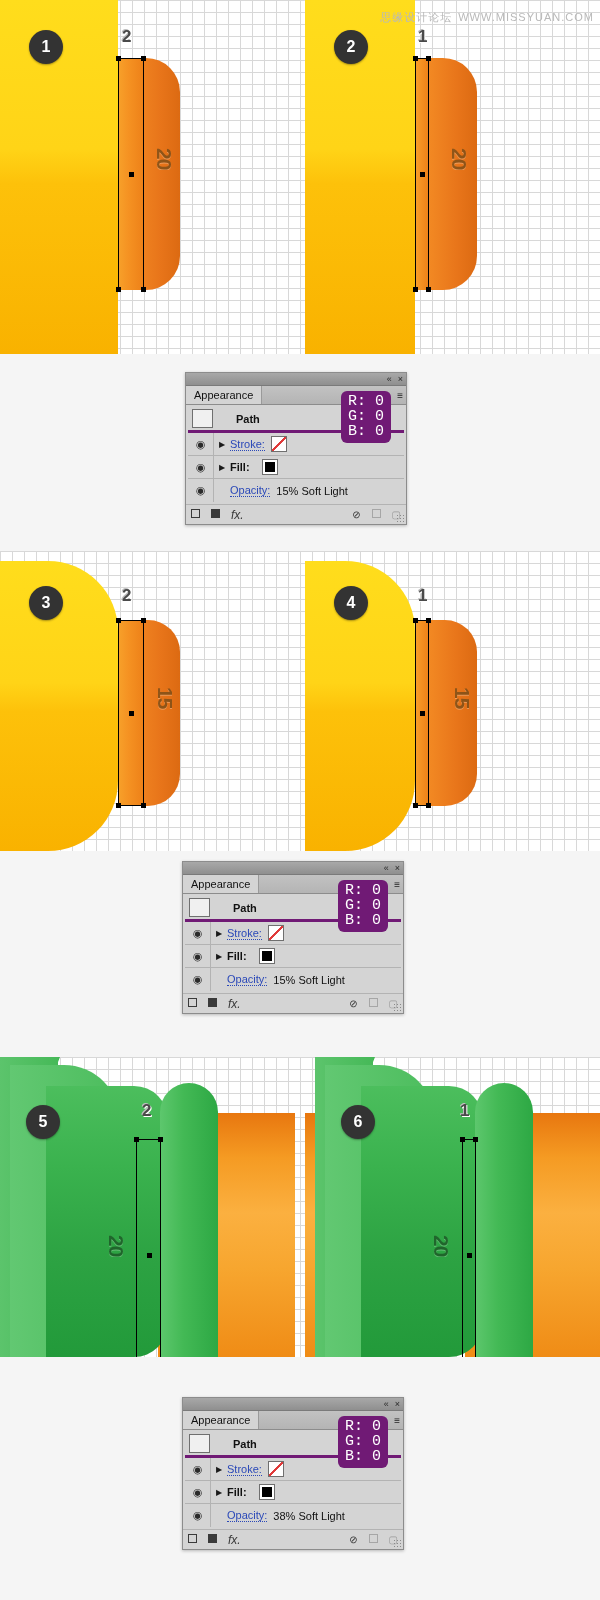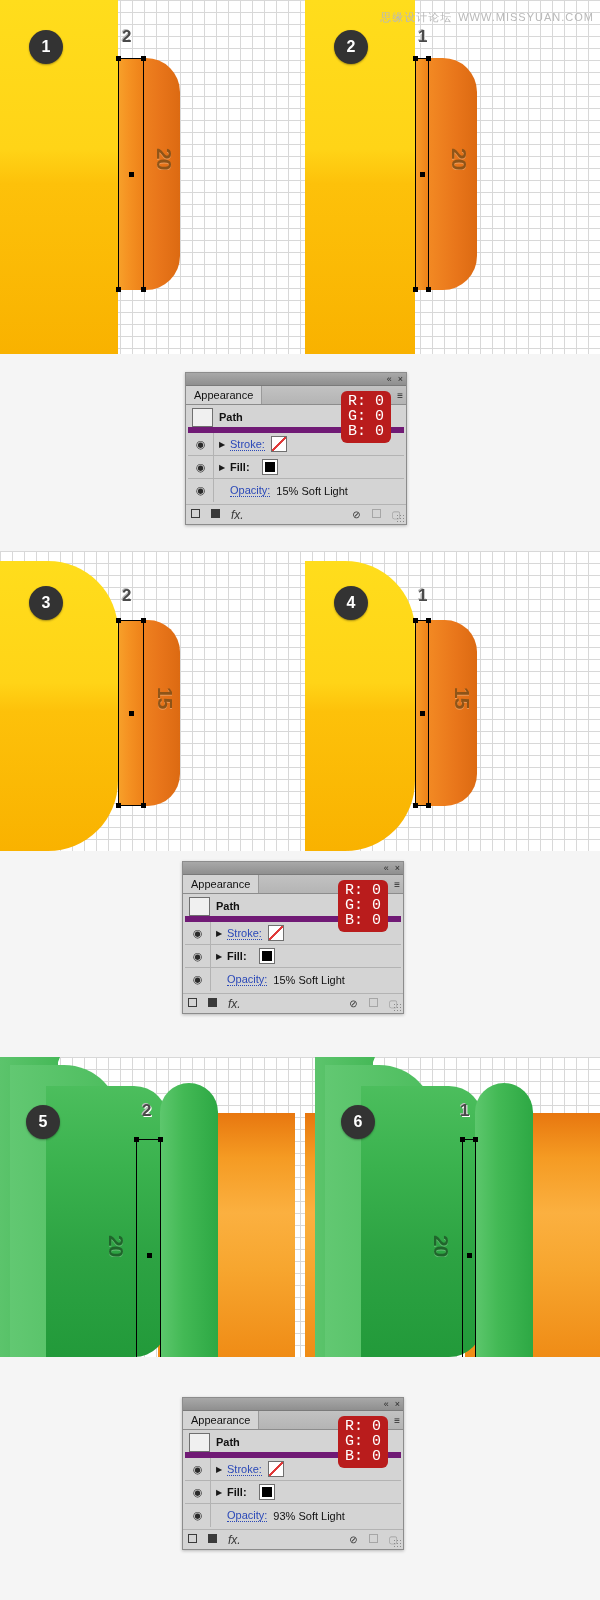--- a/index.html
+++ b/index.html
@@ -240,21 +240,21 @@
     width: 100%; height: 100%;
     background:
       linear-gradient(to bottom right, transparent calc(50% - 1px), #e03a3a calc(50% - 1px), #e03a3a calc(50% + 1px), transparent calc(50% + 1px));
   }
   .path-swatch {
     width: 21px; height: 19px;
     background: #f0f0f0;
     border: 1px solid #6f6f6f;
     margin: 0 6px 0 4px;
   }
-  .ap-row.head { height: 26px; border-bottom: 6px solid #701a75; }
+  .ap-row.head { height: 26px; border-bottom: 3px solid #701a75; gap: 17px; }
 
   .ap-footer {
     height: 20px;
     background: #d4d4d4;
     border-top: 1px solid #b3b3b3;
     display: flex;
     align-items: center;
     padding: 0 5px;
     gap: 11px;
     font-size: 10px;
@@ -270,21 +270,21 @@
     position: absolute; right: 1px; bottom: 1px;
     width: 9px; height: 9px;
     background-image:
       radial-gradient(circle, #8a8a8a 0.5px, transparent 0.6px);
     background-size: 3px 3px;
   }
 
   
   .rgb-tip {
     position: absolute;
-    background: #b91c1c;
+    background: #701a75;
     color: #ffffff;
     border-radius: 6px;
     padding: 3px 7px 4px 7px;
     font-size: 15px;
     line-height: 15px;
     font-family: "Liberation Mono", monospace;
     z-index: 95;
     letter-spacing: 0px;
   }
   .rgb-tip div { white-space: nowrap; }
@@ -693,21 +693,21 @@
         <span class="swatch-box">
             <span class="swatch-inner-black"></span>
           </span>
       </div>
       <div class="ap-row">
         <div class="ap-eye">
             <span>◉</span>
           </div>
         <div class="ap-spacer-tri"></div>
         <span class="ap-label-link">Opacity:</span>
-        <span class="ap-value">93% Soft Light</span>
+        <span class="ap-value">38% Soft Light</span>
       </div>
     </div>
     <div class="ap-footer">
       <span class="ico"><span class="ft-sq-open"></span></span>
       <span class="ico"><span class="ft-sq-fill"></span></span>
       <span class="ico" style="font-style:italic;font-size:12px;"><span>fx.</span></span>
       <span class="sp"></span>
       <span class="ico"><span>⊘</span></span>
       <span class="ico dim"><span class="ft-sq-dim"></span></span>
       <span class="ico dim">▢</span>

